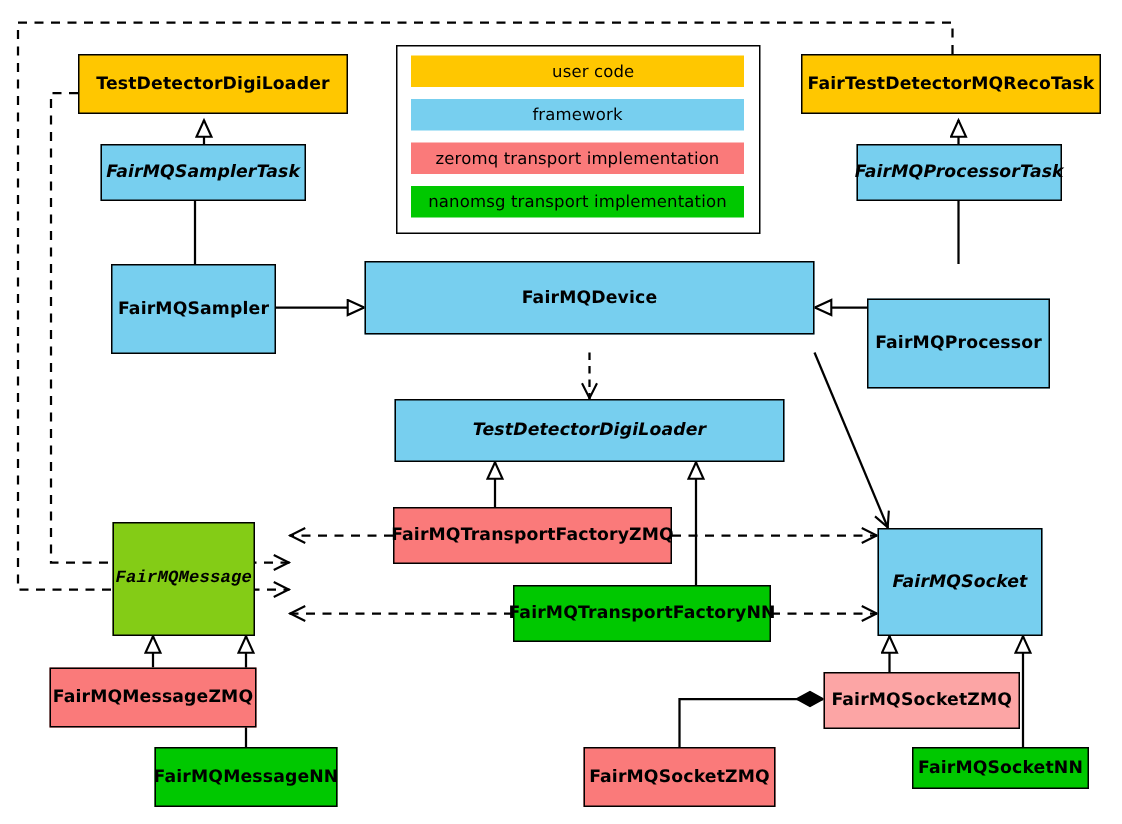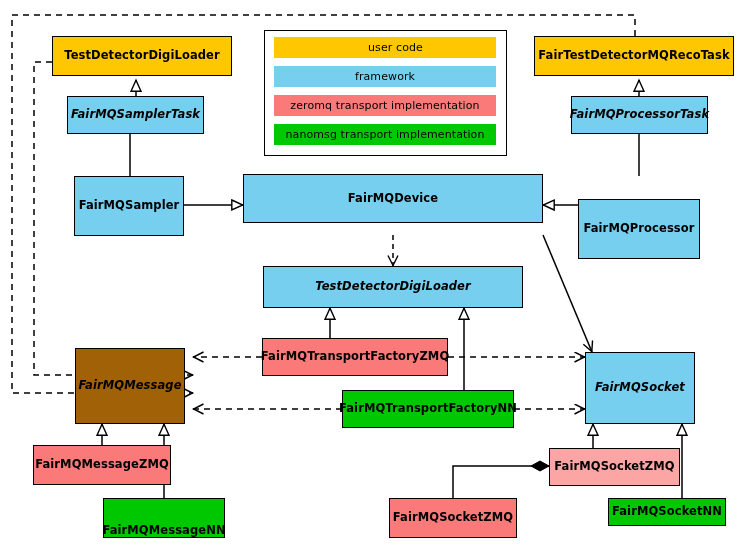--- a/index.html
+++ b/index.html
@@ -137,33 +137,33 @@
   </div>
 
   <div class="node" style="left:262px;top:338px;width:186px;height:38px;background:#FA7A7A;">
     <span>FairMQTransportFactoryZMQ</span>
   </div>
 
   <div class="node" style="left:342px;top:390px;width:172px;height:38px;background:#00C800;">
     <span>FairMQTransportFactoryNN</span>
   </div>
 
-  <div class="node italic" style="left:75px;top:348px;width:110px;height:76px;background:#a16207;">
+  <div class="node italic" style="left:75px;top:348px;width:95px;height:76px;background:#84cc16;font-family:Liberation Mono, monospace;">
     <span>FairMQMessage</span>
   </div>
 
   <div class="node italic" style="left:585px;top:352px;width:110px;height:72px;background:#77CFEF;">
     <span>FairMQSocket</span>
   </div>
 
   <div class="node" style="left:33px;top:445px;width:138px;height:40px;background:#FA7A7A;">
     <span>FairMQMessageZMQ</span>
   </div>
 
-  <div class="node" style="left:103px;top:498px;width:122px;height:40px;background:#00C800;align-items:flex-end;">
+  <div class="node" style="left:103px;top:498px;width:122px;height:40px;background:#00C800;">
     <span>FairMQMessageNN</span>
   </div>
 
   <div class="node" style="left:549px;top:448px;width:131px;height:38px;background:#fca5a5;">
     <span>FairMQSocketZMQ</span>
   </div>
 
   <div class="node" style="left:389px;top:498px;width:128px;height:40px;background:#FA7A7A;">
     <span>FairMQSocketZMQ</span>
   </div>

